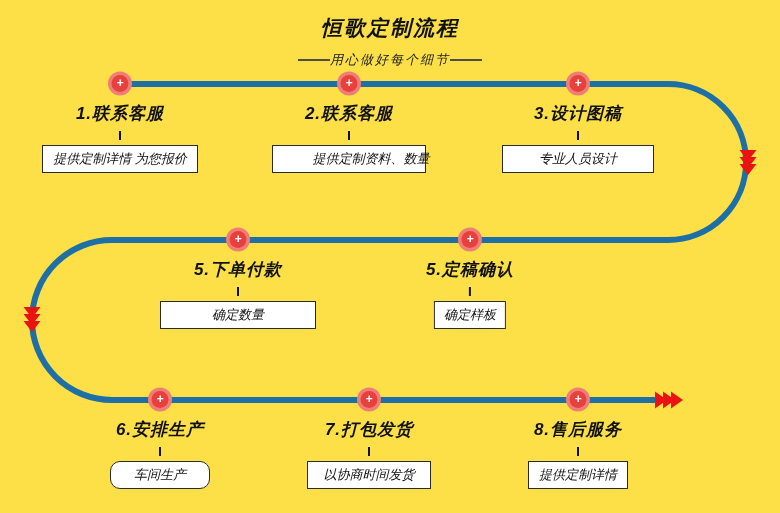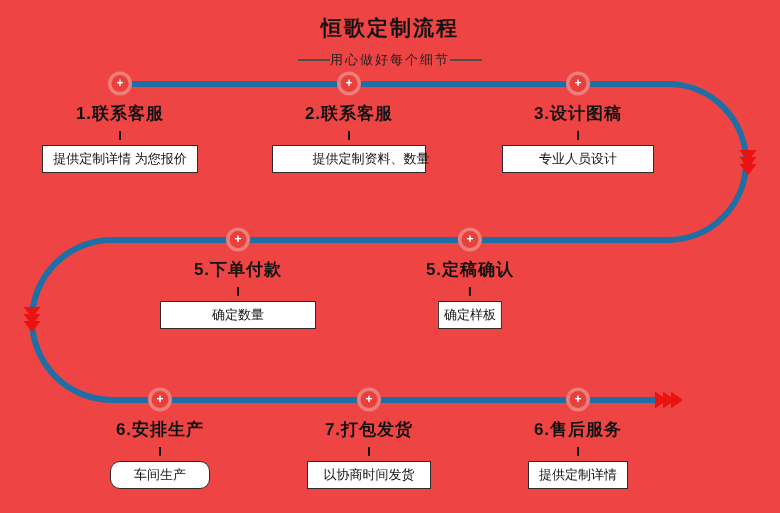--- a/index.html
+++ b/index.html
@@ -12,22 +12,23 @@
   }
   * { margin: 0; padding: 0; box-sizing: border-box; }
   body {
     font-family: "Liberation Sans", "DejaVu Sans", sans-serif;
     background: #ffffff;
   }
   .canvas {
     position: relative;
     width: 780px;
     height: 513px;
-    background: #ef4444;
+    background: #fde047;
     overflow: hidden;
+    font-style: italic;
   }
   .header {
     position: absolute;
     top: 14px;
     left: 0;
     width: 100%;
     text-align: center;
   }
   .page-title {
     font-size: 21px;
@@ -196,21 +197,21 @@
       <span>确定数量</span>
     </div>
   </div>
 
   <div class="step" style="left:470px; top:240px;">
     <div class="marker">
       <span class="plus">+</span>
     </div>
     <div class="step-label">5.定稿确认</div>
     <div class="tick"></div>
-    <div class="step-box" style="width:64px;">
+    <div class="step-box" style="width:72px;">
       <span>确定样板</span>
     </div>
   </div>
 
   <div class="step" style="left:160px; top:400px;">
     <div class="marker">
       <span class="plus">+</span>
     </div>
     <div class="step-label">6.安排生产</div>
     <div class="tick"></div>
@@ -227,20 +228,20 @@
     <div class="tick"></div>
     <div class="step-box" style="width:124px;">
       <span>以协商时间发货</span>
     </div>
   </div>
 
   <div class="step" style="left:578px; top:400px;">
     <div class="marker">
       <span class="plus">+</span>
     </div>
-    <div class="step-label">6.售后服务</div>
+    <div class="step-label">8.售后服务</div>
     <div class="tick"></div>
     <div class="step-box" style="width:100px;">
       <span>提供定制详情</span>
     </div>
   </div>
 
 </div>
 
 </body></html>

